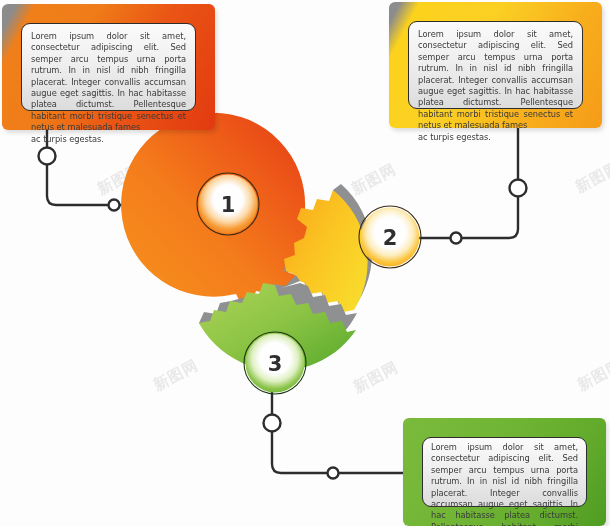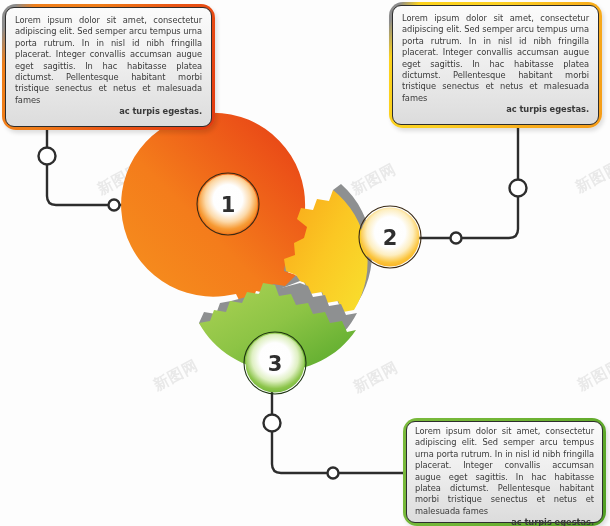--- a/index.html
+++ b/index.html
@@ -27,22 +27,22 @@
     white-space: nowrap;
     user-select: none;
     pointer-events: none;
     font-family: "DejaVu Sans", sans-serif;
   }
 
   
   .callout {
     position: absolute;
     box-sizing: border-box;
-    border-radius: 14px;
-    padding: 3px;
+    border-radius: 6px;
+    padding: 19px;
   }
   .callout .inner {
     box-sizing: border-box;
     width: 100%;
     height: 100%;
     border: 1.4px solid #2d2d2d;
     border-radius: 9px;
     background: linear-gradient(180deg, #fbfbfb 0%, #eeeeee 48%, #dcdcdc 100%);
     padding: 7px 9px 6px 9px;
   }
@@ -50,22 +50,21 @@
     margin: 0;
     font-size: 8.3px;
     line-height: 11.4px;
     color: #3a3a3a;
     text-align: justify;
     font-family: "DejaVu Sans", sans-serif;
     letter-spacing: -0.05px;
   }
   .callout p .last {
     display: block;
-    text-align: right;
-    font-weight: bold;
+    text-align: left;
   }
 
   
   #callout-1 {
     left: 2px; top: 4px; width: 213px; height: 126px;
     background: linear-gradient(118deg, #8c8c8c 0%, #8c8c8c 5%,
                 #f07f1a 12%, #ef7c18 35%, #ea5515 62%, #e23a10 100%);
     box-shadow: 2px 3px 4px rgba(0,0,0,0.13);
   }
   

